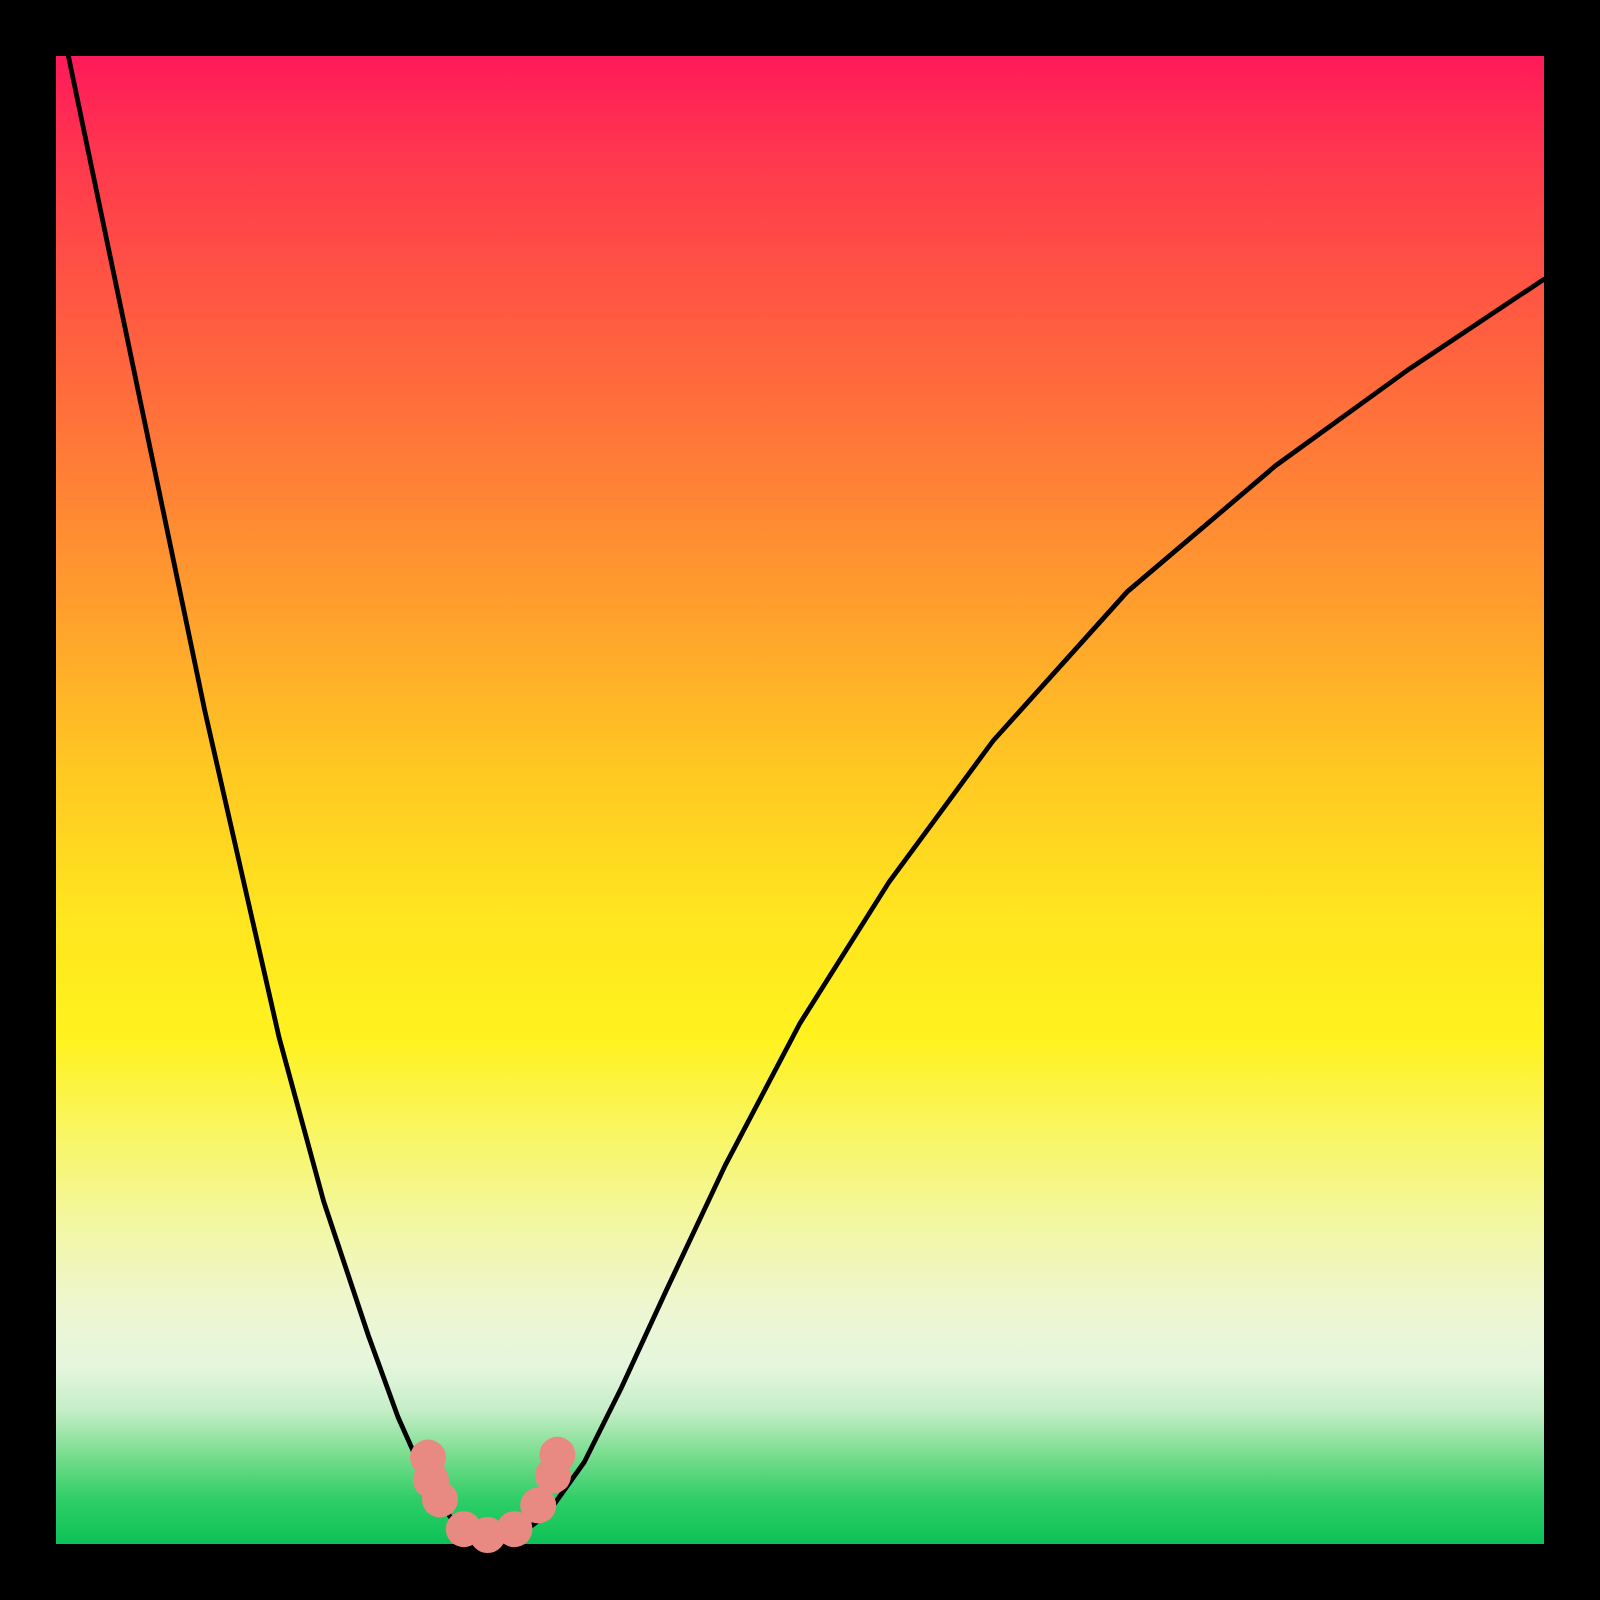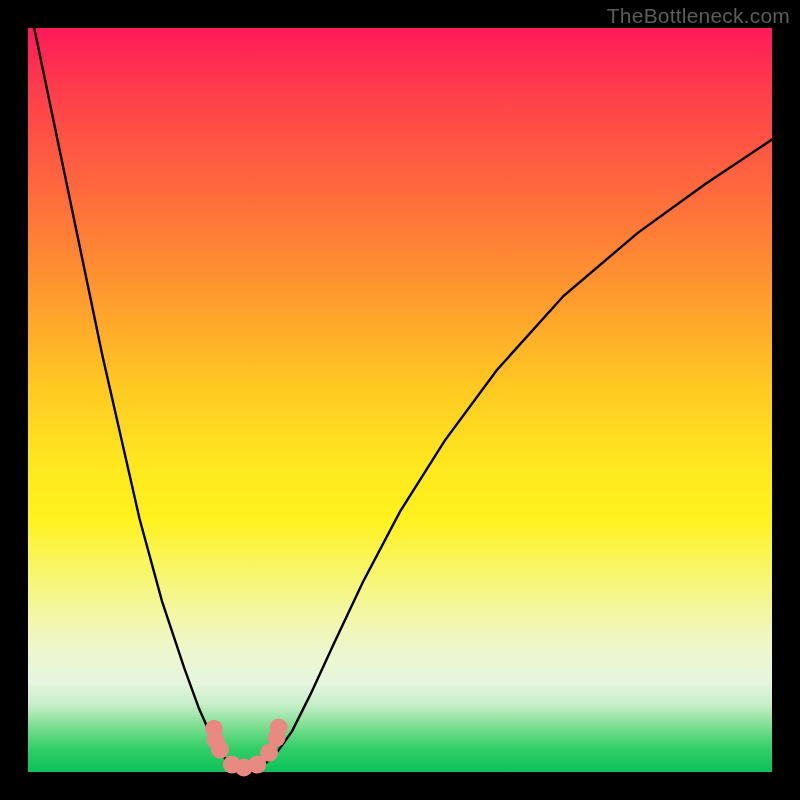--- a/index.html
+++ b/index.html
@@ -79,14 +79,13 @@
           <circle cx="192.0" cy="721.7" r="9" class="marker"></circle>
           <circle cx="203.9" cy="736.6" r="9" class="marker"></circle>
           <circle cx="215.8" cy="739.5" r="9" class="marker"></circle>
           <circle cx="229.2" cy="736.6" r="9" class="marker"></circle>
           <circle cx="241.1" cy="724.7" r="9" class="marker"></circle>
           <circle cx="248.5" cy="709.8" r="9" class="marker"></circle>
           <circle cx="250.7" cy="699.4" r="9" class="marker"></circle>
         </g>
     </svg>
   </div>
-  <div class="watermark">TheBottleneck.com</div>
 </div>
 
 </body></html>

